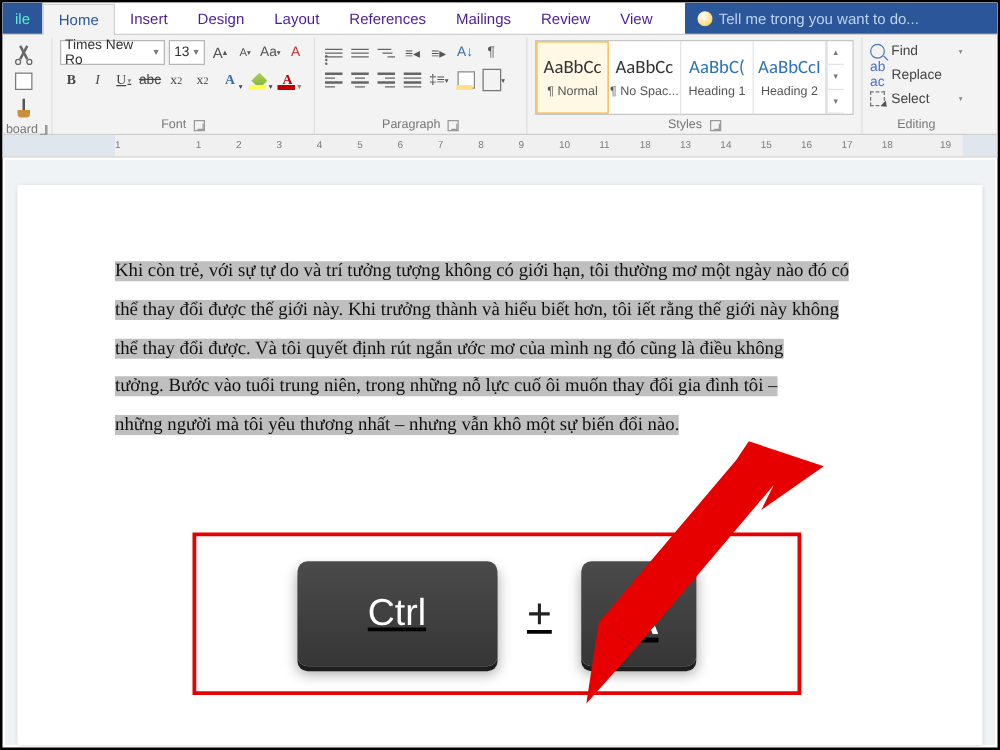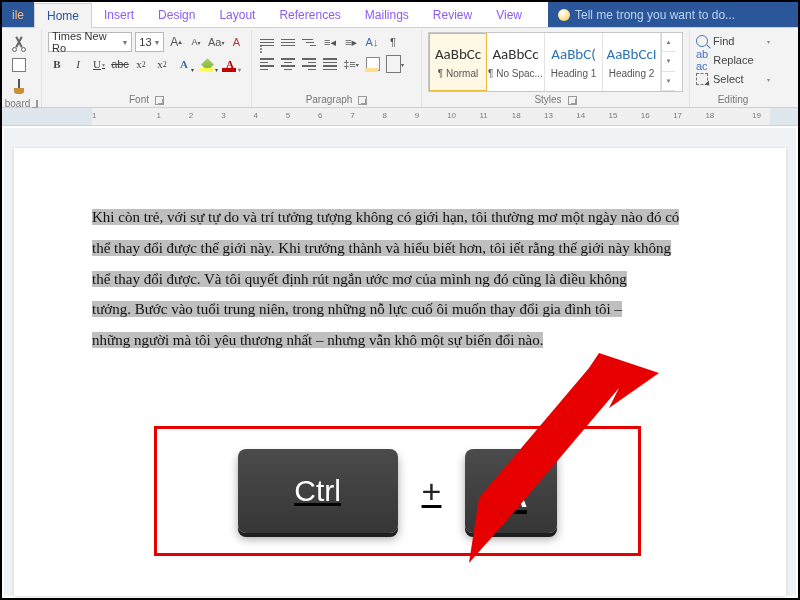--- a/index.html
+++ b/index.html
@@ -12,28 +12,28 @@
     overflow: hidden;
   }
   
   .tab-strip {
     display: flex; align-items: flex-end;
     background: #fff; height: 26px;
     border-bottom: 1px solid #d0d0d0;
     font-size: 12px;
   }
   .tab-strip .file-tab {
-    background: #2b579a; color: #fdba74;
+    background: #2b579a; color: #5eead4;
     padding: 4px 10px; height: 100%;
     display: flex; align-items: center;
   }
   .tab-strip .tab {
     padding: 4px 12px; height: 100%;
     display: flex; align-items: center;
-    color: #8b5cf6; cursor: pointer;
+    color: #4c1d95; cursor: pointer;
   }
   .tab-strip .tab.active {
     background: #f3f3f3; color: #2b579a;
     border: 1px solid #d0d0d0; border-bottom: none;
     margin-bottom: -1px;
   }
   .tab-strip .tell-me {
     margin-left: 14px; color: #bcd3ef; font-size: 12px;
     display: flex; align-items: center; gap: 5px;
     background: #2b579a; flex: 1; height: 100%; padding: 0 10px;

